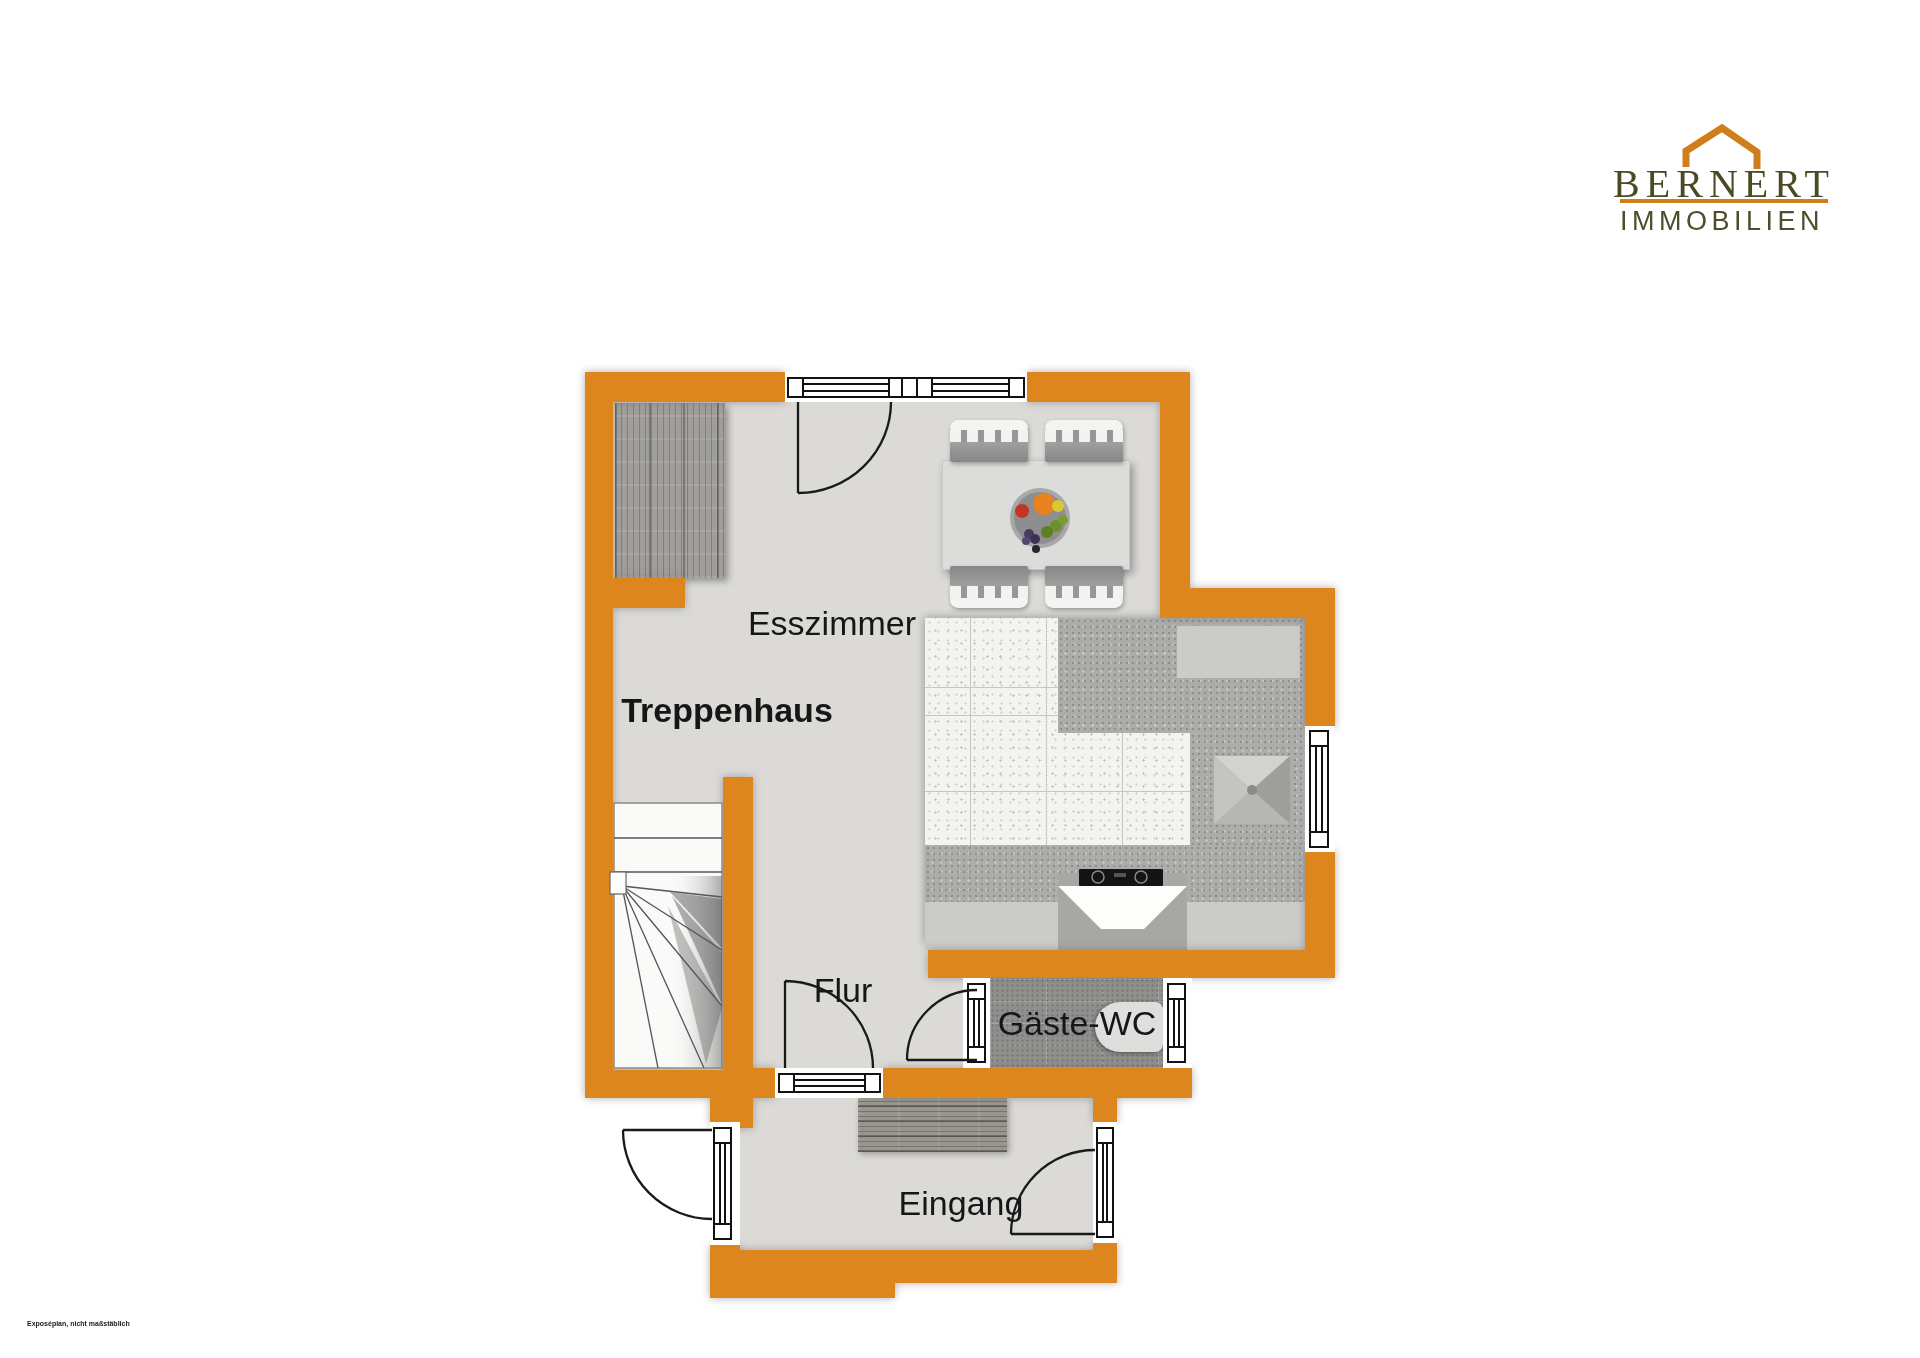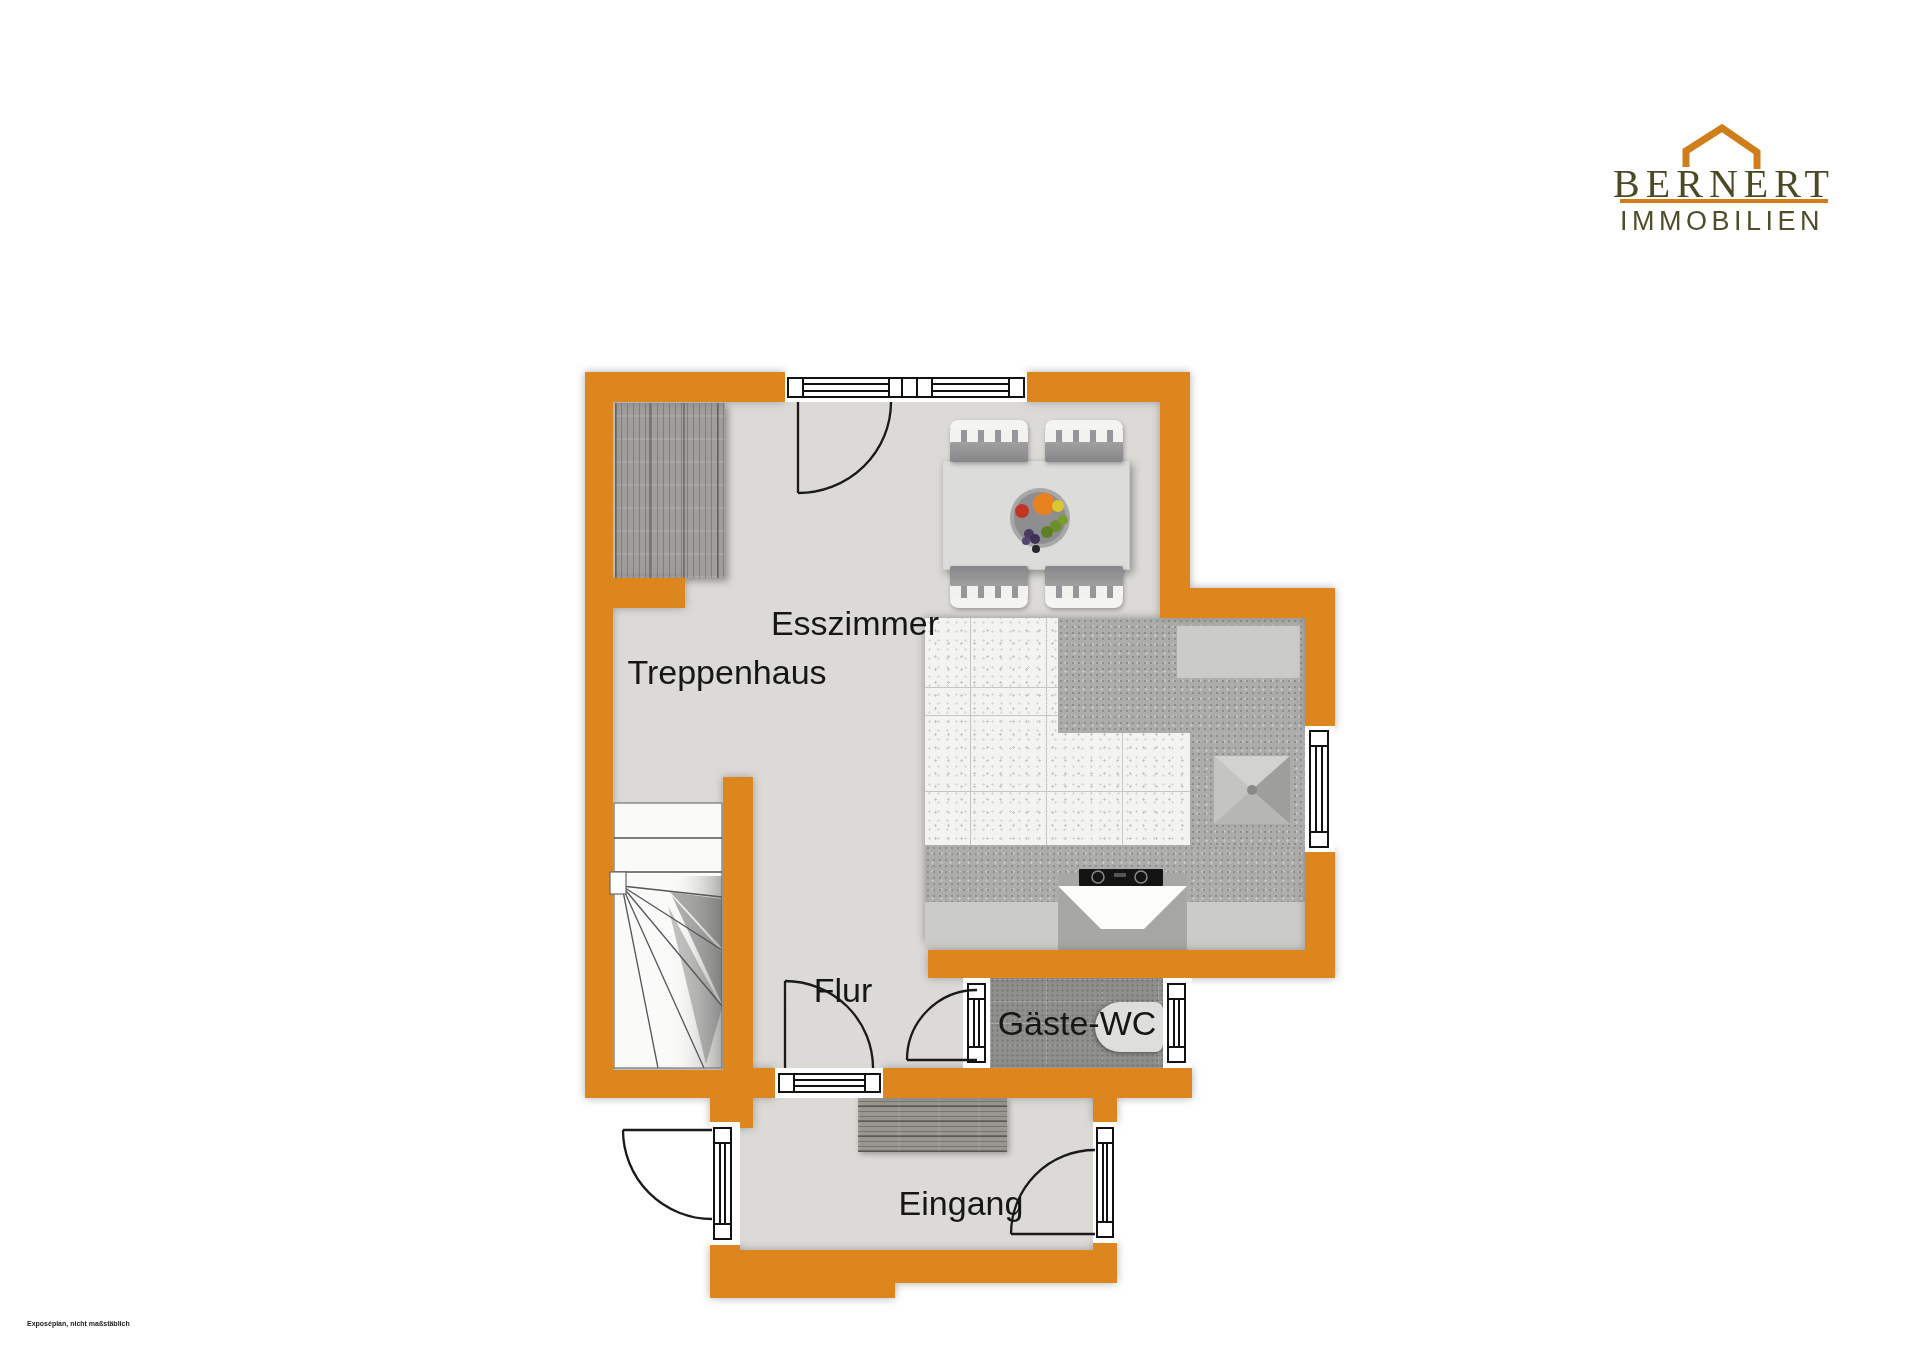--- a/index.html
+++ b/index.html
@@ -266,22 +266,22 @@
       <circle cx="1056" cy="526" r="6" fill="#6B8F2A"></circle>
       <circle cx="1063" cy="520" r="5" fill="#7A9C30"></circle>
       <circle cx="1047" cy="532" r="6" fill="#5E7F24"></circle>
       <circle cx="1029" cy="534" r="5" fill="#4A3B63"></circle>
       <circle cx="1035" cy="539" r="5" fill="#3E3156"></circle>
       <circle cx="1026" cy="541" r="4" fill="#55466F"></circle>
       <circle cx="1036" cy="549" r="4" fill="#26262a"></circle>
     </g>
   </svg>
 
-  <div class="room-label" style="left:832px;top:623px;margin-left:23px;">Esszimmer</div>
-  <div class="room-label" style="left:727px;top:672px;">Treppenhaus</div>
+  <div class="room-label" style="left:832px;top:623px;">Esszimmer</div>
+  <div class="room-label" style="left:727px;top:710px;font-weight:bold;">Treppenhaus</div>
   <div class="room-label" style="left:843px;top:990px;">Flur</div>
   <div class="room-label" style="left:1077px;top:1023px;">Gäste-WC</div>
   <div class="room-label" style="left:961px;top:1203px;">Eingang</div>
 
   <div>
     <svg width="1920" height="300" viewBox="0 0 1920 300" style="position:absolute;left:0;top:0;pointer-events:none;">
       <path d="M1686 167 L1686 151 L1722 128 L1757 152 L1757 169" fill="none" stroke="#D07E1C" stroke-width="7" stroke-linejoin="miter" stroke-linecap="butt"></path>
     </svg>
     <div class="brand">BERNERT</div>
     <div class="brand-rule"></div>

